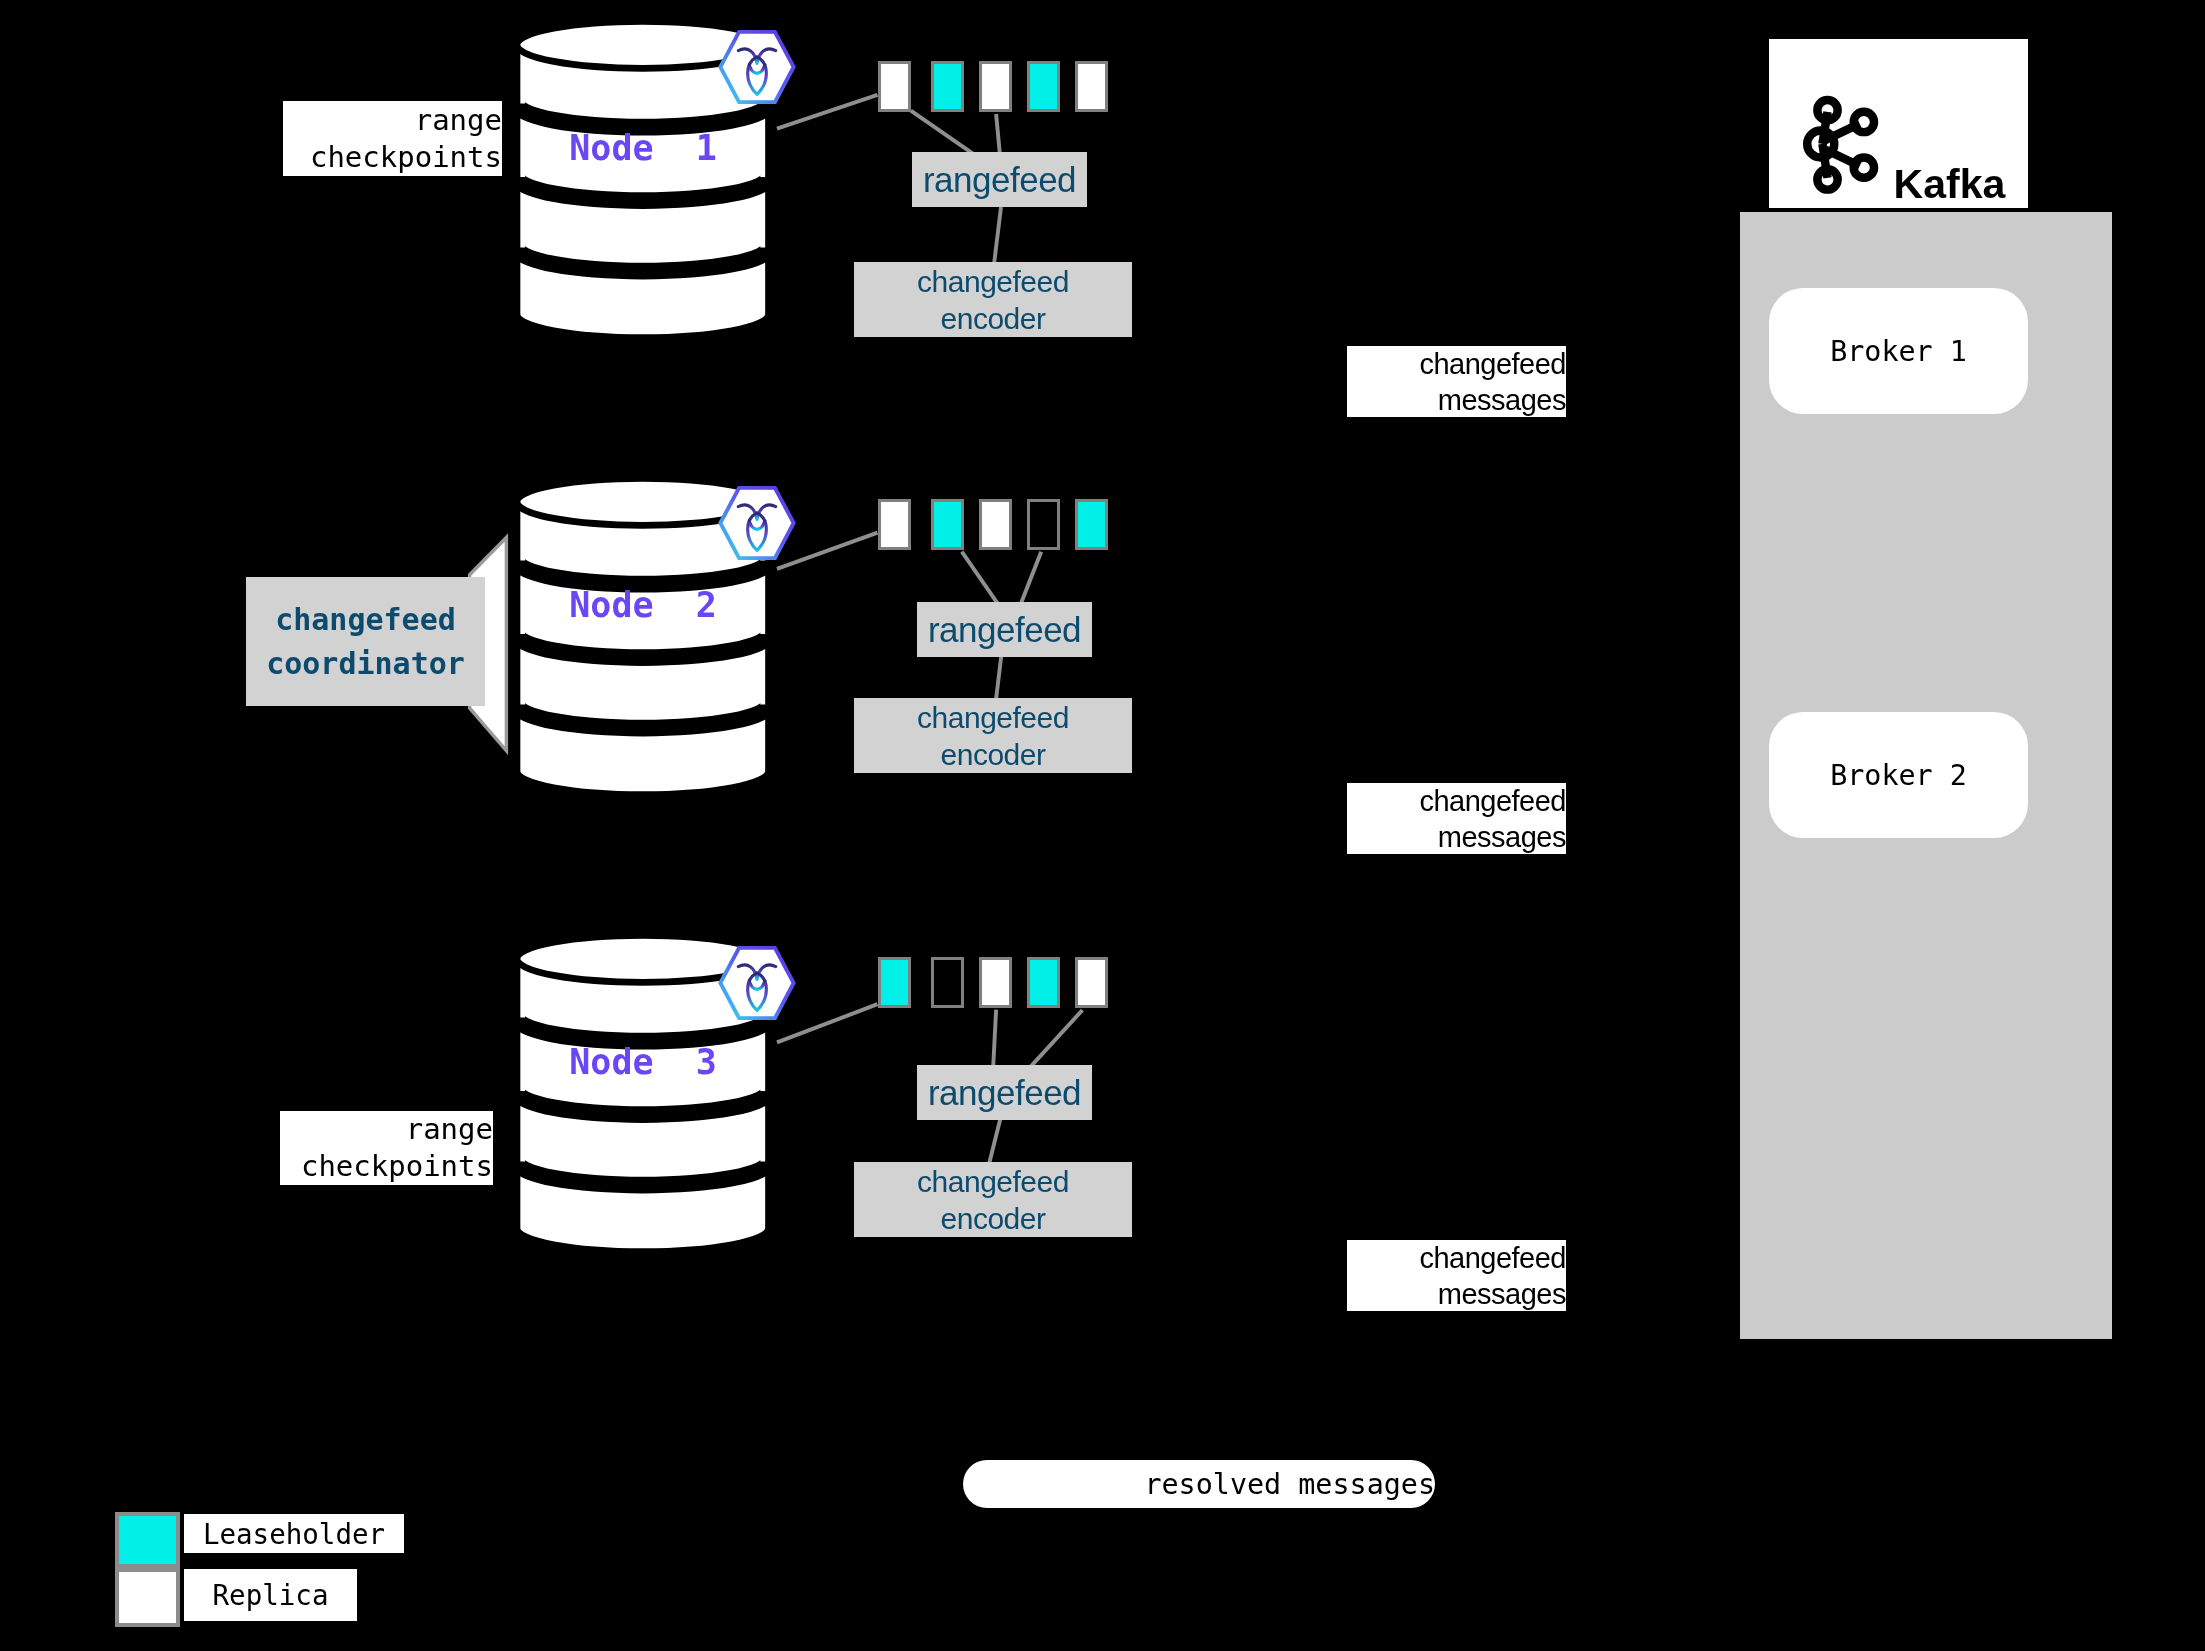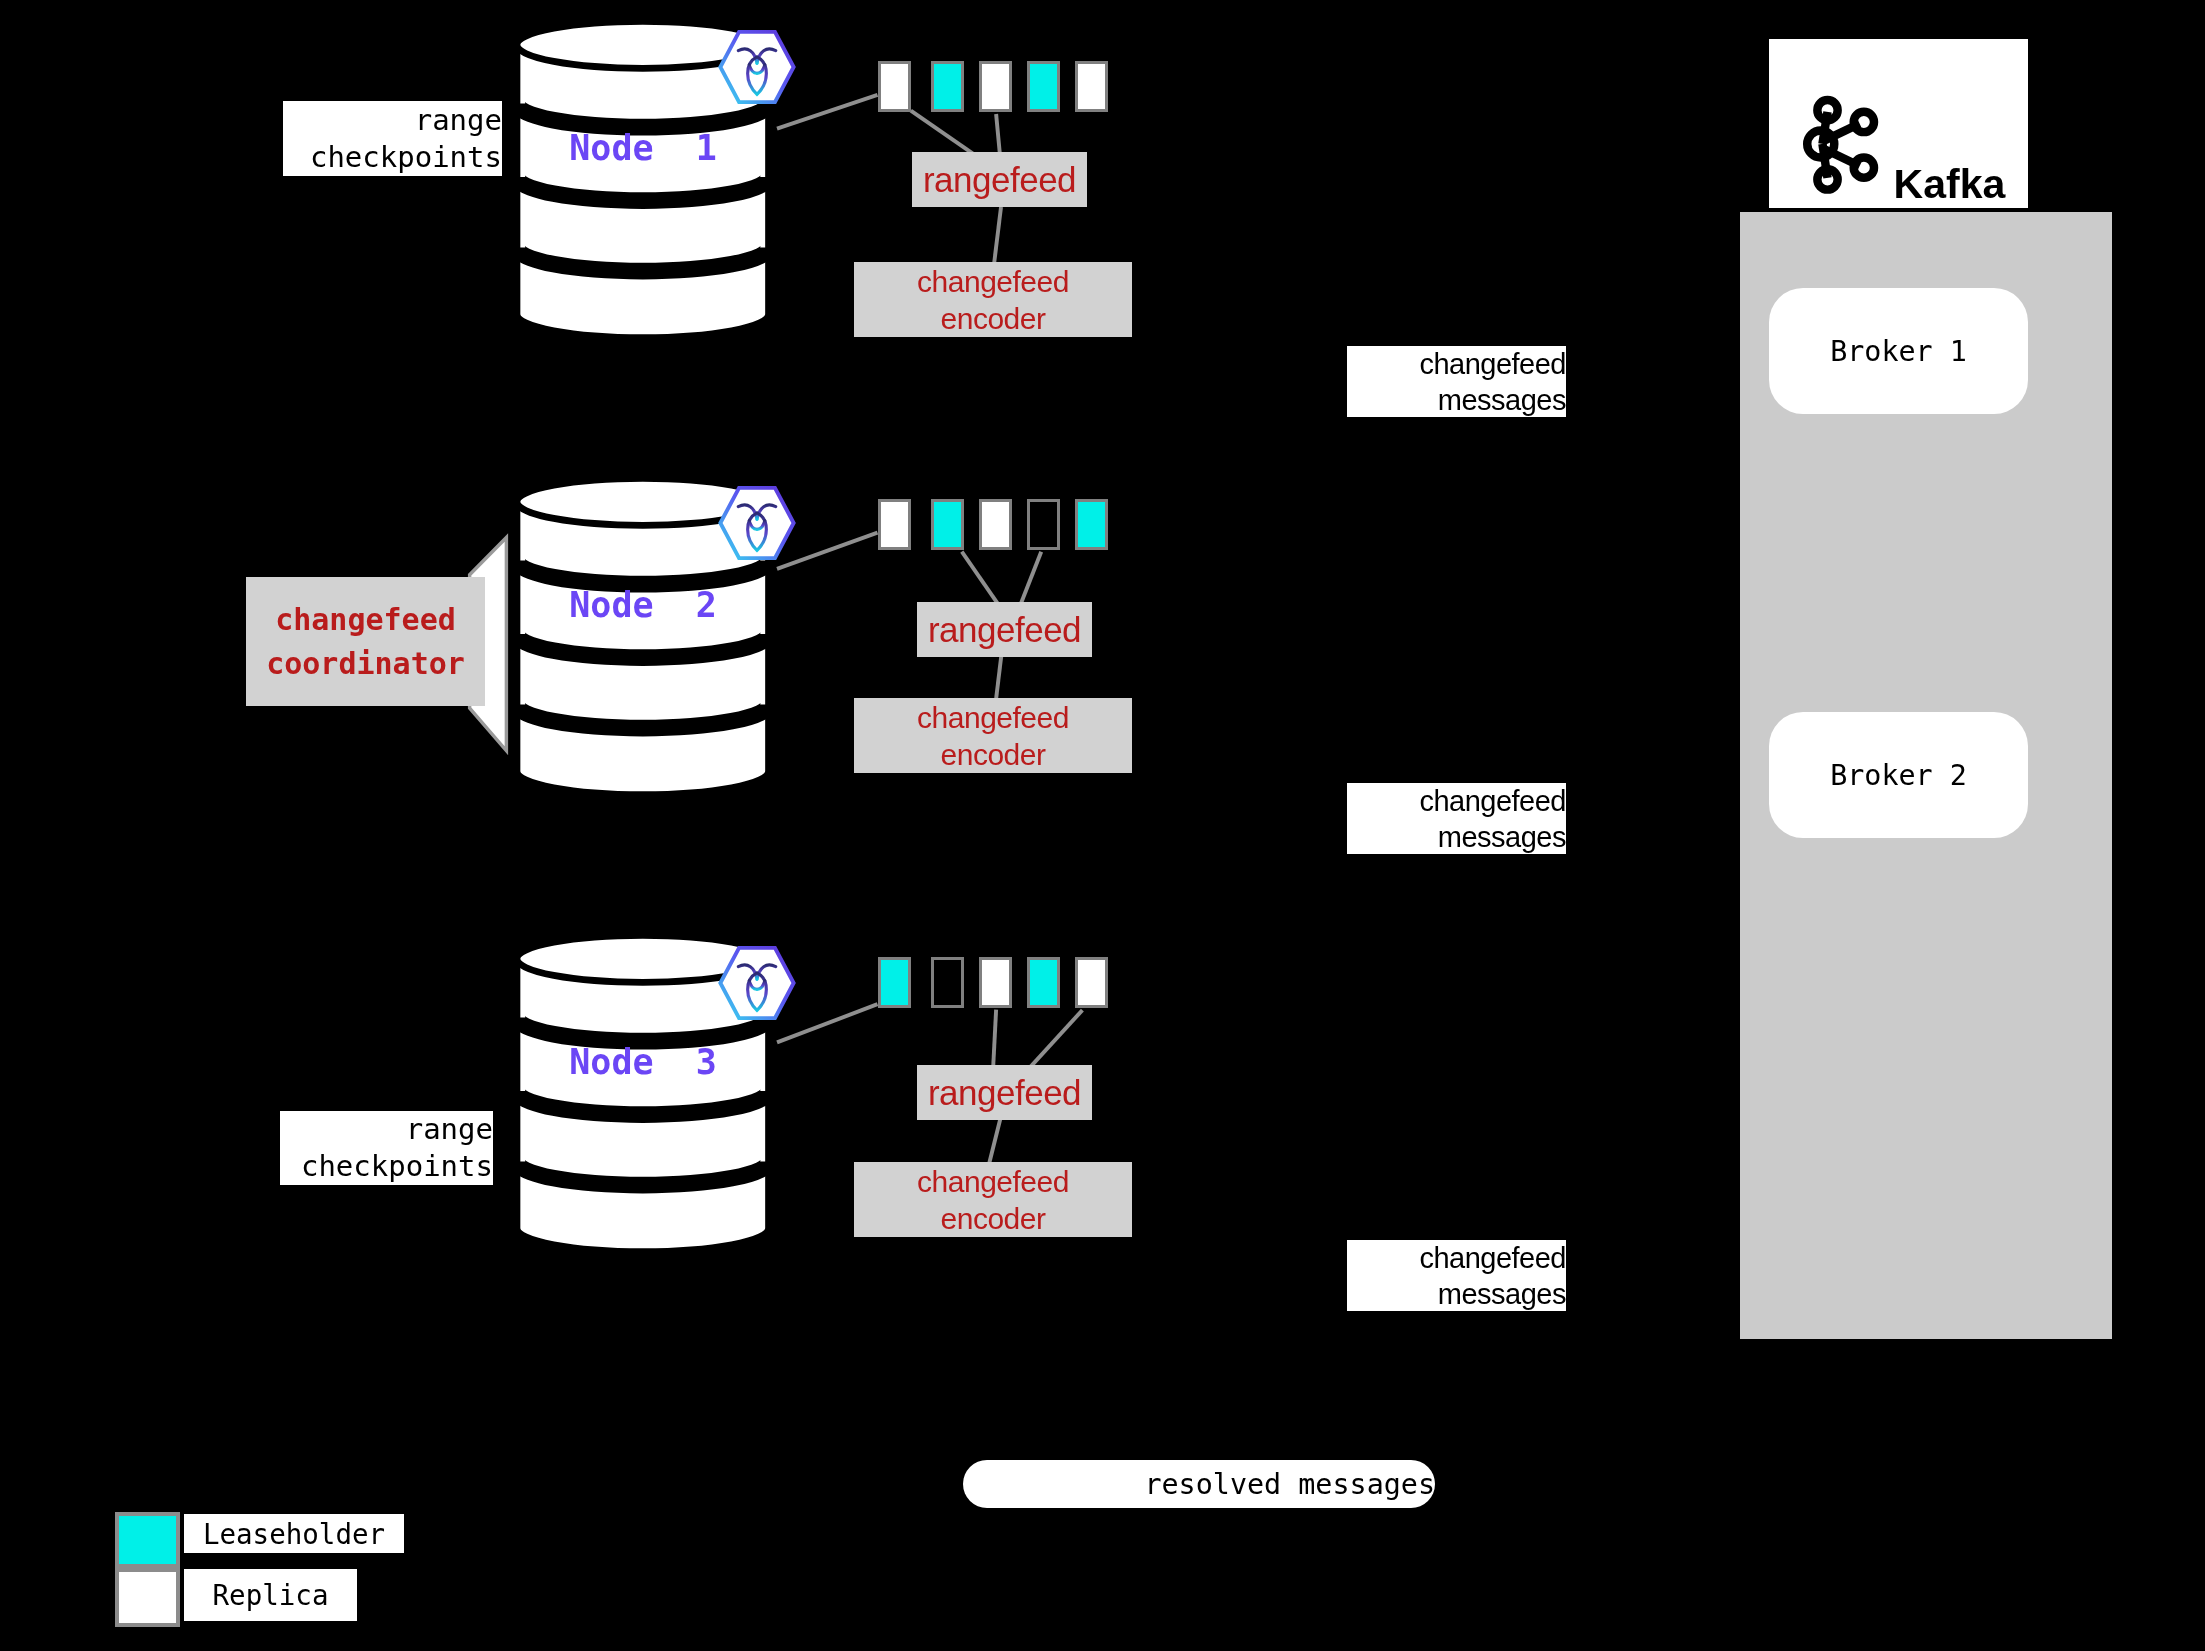--- a/index.html
+++ b/index.html
@@ -3,21 +3,21 @@
 <meta charset="utf-8">
 <style>
   html,body{margin:0;padding:0;background:#000;}
   body{position:relative;width:2205px;height:1652px;overflow:hidden;
        font-family:"DejaVu Sans Mono", monospace;}
   .abs{position:absolute;}
   .mono{font-family:"DejaVu Sans Mono", monospace;}
   .sans{font-family:"Liberation Sans", sans-serif;}
   .whitebox{background:#ffffff;color:#000;display:flex;flex-direction:column;
             align-items:flex-end;justify-content:center;text-align:center;}
-  .graybox{background:#d2d2d2;color:#b91c1c;display:flex;flex-direction:column;
+  .graybox{background:#d2d2d2;color:#0c4a6e;display:flex;flex-direction:column;
            align-items:center;justify-content:center;text-align:center;}
   .sq{position:absolute;width:33px;height:51px;border:3.9px solid #808080;box-sizing:border-box;}
   .node-label{color:#6b46f5;font-weight:bold;font-size:35px;white-space:pre;
               text-align:center;width:260px;}
   .rf{font-size:35px;letter-spacing:-0.5px;}
   .enc{font-size:30px;line-height:37px;letter-spacing:-0.5px;}
   .msg{font-size:29px;line-height:36px;letter-spacing:-0.5px;}
   .rc{font-size:29px;line-height:37px;overflow:hidden;}
   .broker{position:absolute;left:29px;width:259px;height:126px;background:#fff;
           border-radius:34px;display:flex;align-items:center;justify-content:center;

